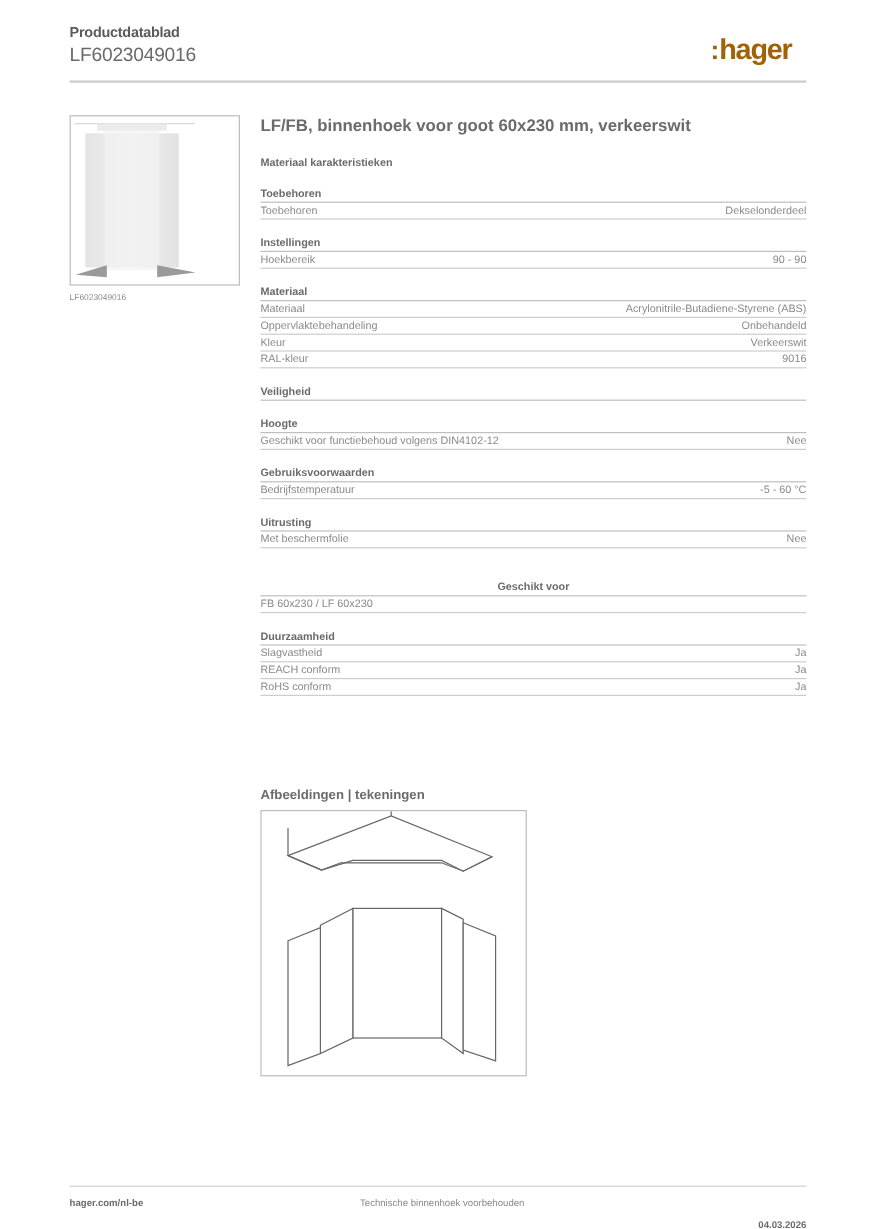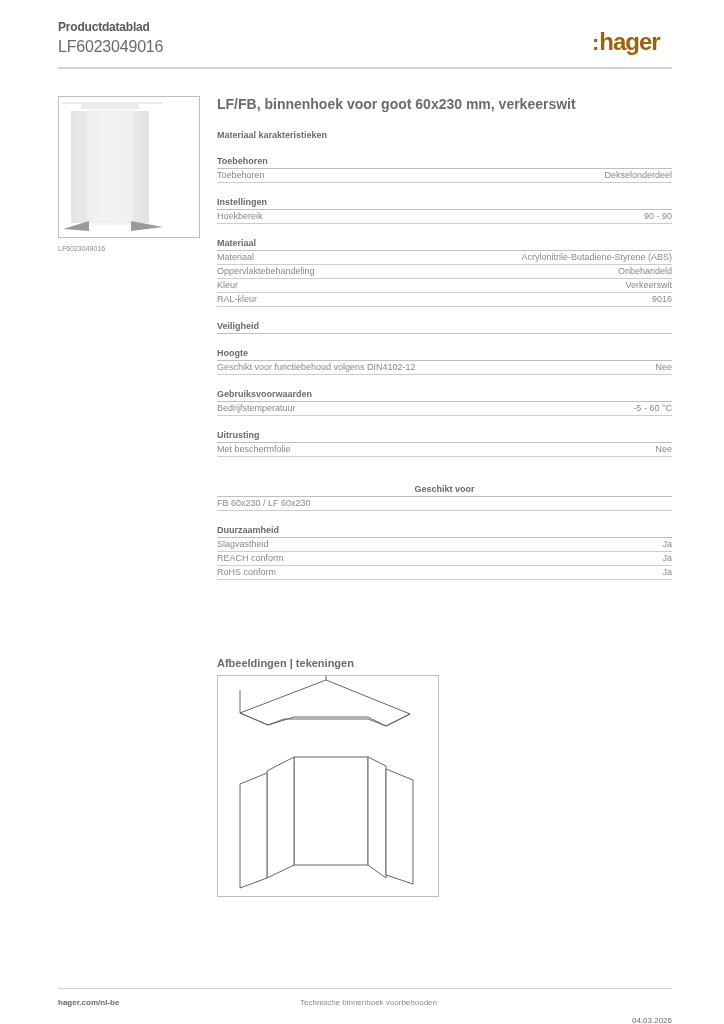--- a/index.html
+++ b/index.html
@@ -21,21 +21,21 @@
   .sec-title { font-size:9px; font-weight:bold; color:#6b6b6b; height:12px; line-height:12px; border-bottom:1px solid #bfbfbf; padding-bottom:1px; }
   .row { display:flex; justify-content:space-between; font-size:9px; color:#8a8a8a; height:13px; line-height:13px; border-bottom:1px solid #cdcdcd; }
   .gap-big { margin-top:26px;text-align:center; }
 
   .drawing-title { position:absolute; left:217px; top:657px; font-size:11px; font-weight:bold; color:#6b6b6b; }
   .drawing { position:absolute; left:217px; top:675px; width:222px; height:222px; border:1px solid #bdbdbd; box-sizing:border-box; background:#fff; }
 
   .ftr-rule { position:absolute; left:58px; top:988px; width:614px; height:1px; background:#cfcfcf; }
   .ftr-left { position:absolute; left:58px; top:998px; font-size:8px; font-weight:bold; color:#6b6b6b; }
   .ftr-mid  { position:absolute; left:300px; top:998px; font-size:8px; color:#8a8a8a; }
-  .ftr-right{ position:absolute; right:52px; top:1016px; font-size:8px; font-weight:normal; color:#6b6b6b; }
+  .ftr-right{ position:absolute; right:52px; top:1016px; font-size:8px; font-weight:bold; color:#6b6b6b; }
 </style>
 </head>
 <body>
 
 <div class="hdr-title">Productdatablad</div>
 <div class="hdr-code">LF6023049016</div>
 <div class="logo"><span class="colon">:</span><span>hager</span></div>
 <div class="hdr-rule"></div>
 
 <div class="photo">

